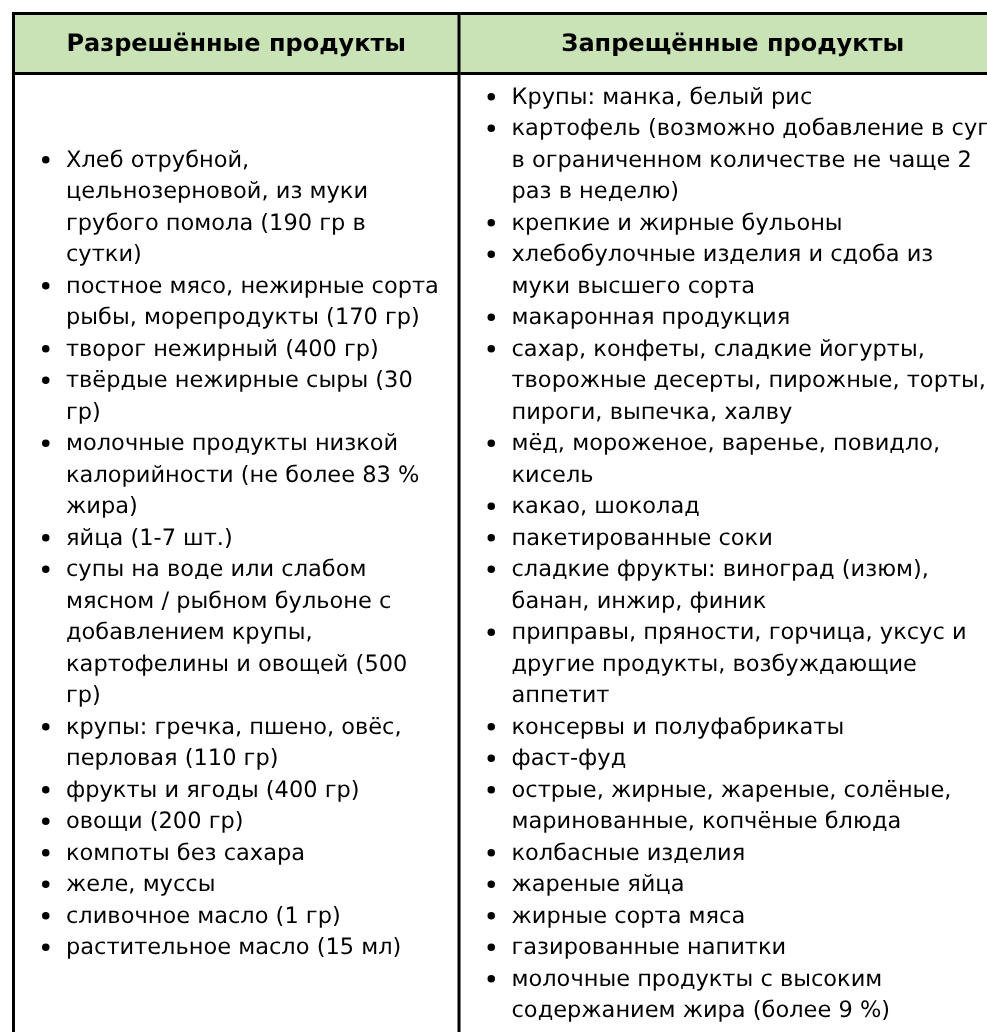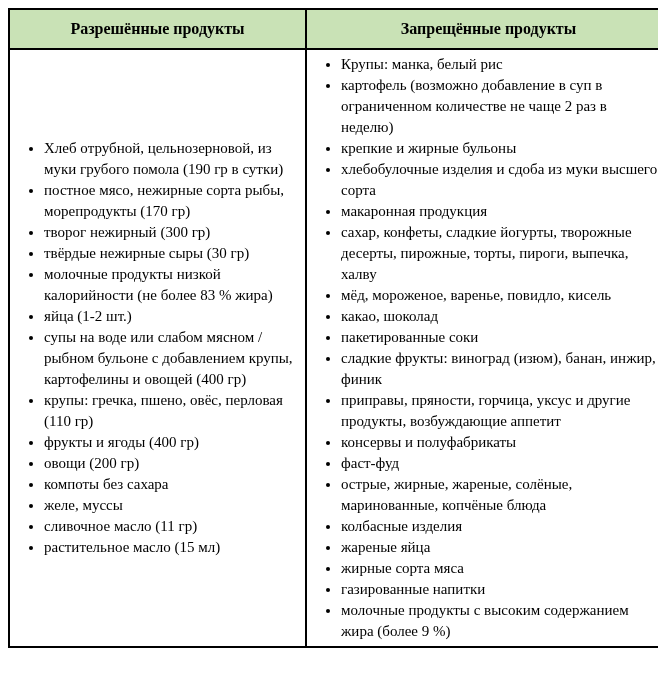--- a/index.html
+++ b/index.html
@@ -18,21 +18,20 @@
     background: #ffffff;
   }
   table.diet-table {
     border-collapse: collapse;
     width: 642px;
     table-layout: fixed;
   }
   table.diet-table th,
   table.diet-table td {
     border: 2px solid #000000;
-    font-family: Liberation Serif, serif;
   }
   table.diet-table th {
     background: #c9e2b6;
     font-size: 16px;
     font-weight: bold;
     text-align: center;
     padding: 9px 4px;
     line-height: 20px;
   }
   .col-allowed  { width: 287px; }
@@ -62,31 +61,31 @@
         <th class="col-allowed">Разрешённые продукты</th>
         <th class="col-forbidden">Запрещённые продукты</th>
       </tr>
     </thead>
     <tbody>
       <tr>
         <td>
           <ul>
               <li>Хлеб отрубной, цельнозерновой, из муки грубого помола (190 гр в сутки)</li>
               <li>постное мясо, нежирные сорта рыбы, морепродукты (170 гр)</li>
-              <li>творог нежирный (300 гр)</li>
+              <li>творог нежирный (400 гр)</li>
               <li>твёрдые нежирные сыры (30 гр)</li>
               <li>молочные продукты низкой калорийности (не более 83 % жира)</li>
-              <li>яйца (1-2 шт.)</li>
-              <li>супы на воде или слабом мясном / рыбном бульоне с добавлением крупы, картофелины и овощей (400 гр)</li>
+              <li>яйца (1-7 шт.)</li>
+              <li>супы на воде или слабом мясном / рыбном бульоне с добавлением крупы, картофелины и овощей (500 гр)</li>
               <li>крупы: гречка, пшено, овёс, перловая (110 гр)</li>
               <li>фрукты и ягоды (400 гр)</li>
               <li>овощи (200 гр)</li>
               <li>компоты без сахара</li>
               <li>желе, муссы</li>
-              <li>сливочное масло (11 гр)</li>
+              <li>сливочное масло (1 гр)</li>
               <li>растительное масло (15 мл)</li>
             </ul>
         </td>
         <td>
           <ul>
               <li>Крупы: манка, белый рис</li>
               <li>картофель (возможно добавление в суп в ограниченном количестве не чаще 2 раз в неделю)</li>
               <li>крепкие и жирные бульоны</li>
               <li>хлебобулочные изделия и сдоба из муки высшего сорта</li>
               <li>макаронная продукция</li>

